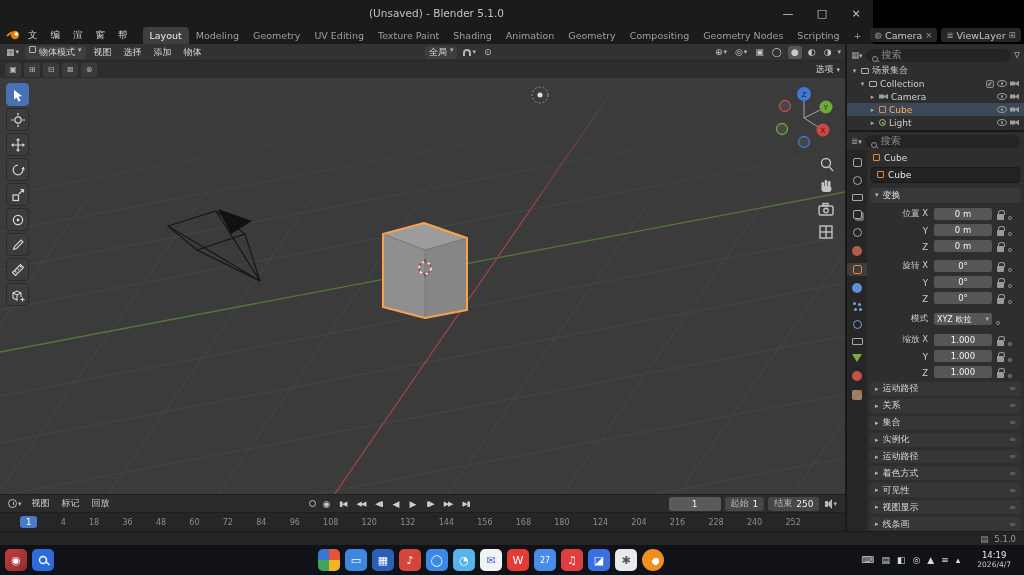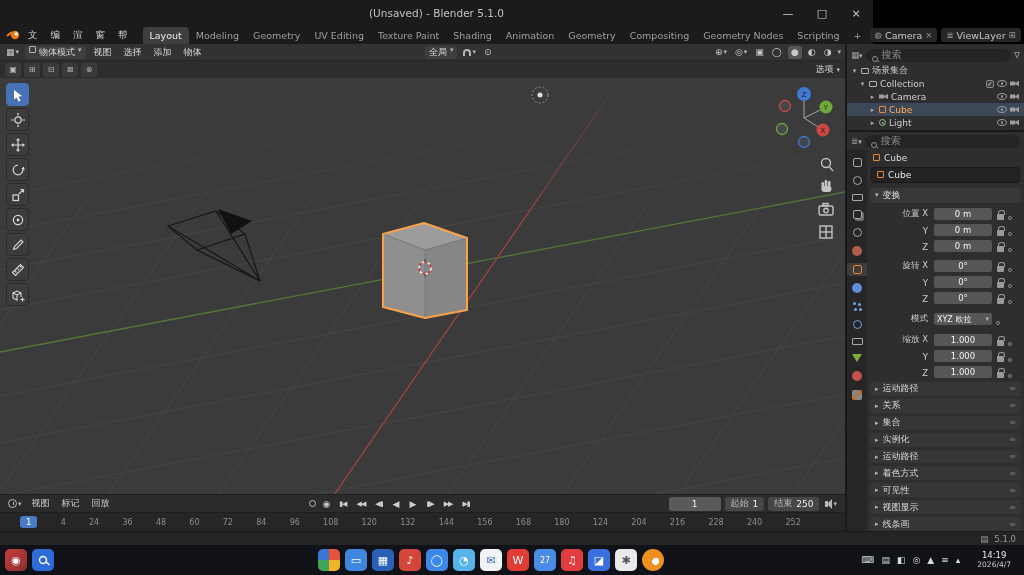--- a/index.html
+++ b/index.html
@@ -444,21 +444,21 @@
         <span class="hicon">
             <span class="i-spk"></span>
             <span class="caret">▾</span>
           </span>
       </div>
 
       <div class="tl-ruler">
         <div class="ruler-ticks">
           <span class="playhead">1</span>
           <span>4</span>
-          <span>24</span>
+          <span>18</span>
           <span>36</span>
           <span>48</span>
           <span>60</span>
           <span>72</span>
           <span>84</span>
           <span>96</span>
           <span>108</span>
           <span>120</span>
           <span>132</span>
           <span>144</span>

